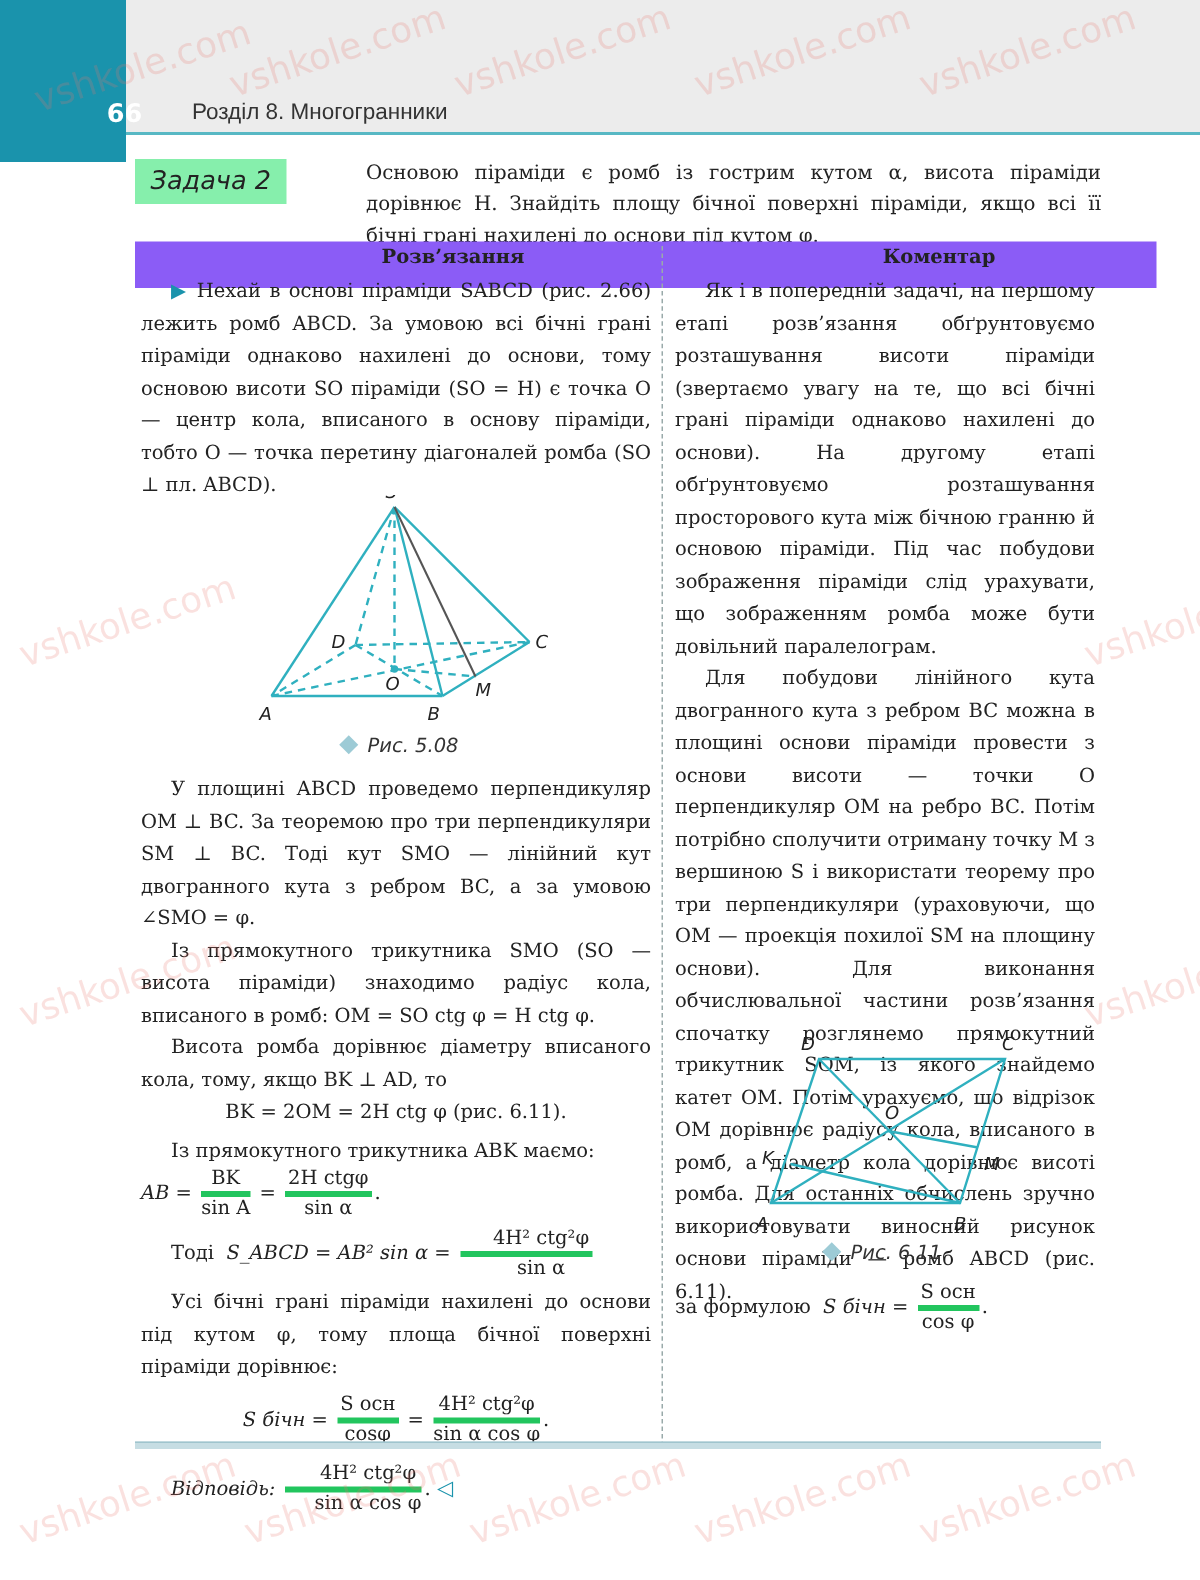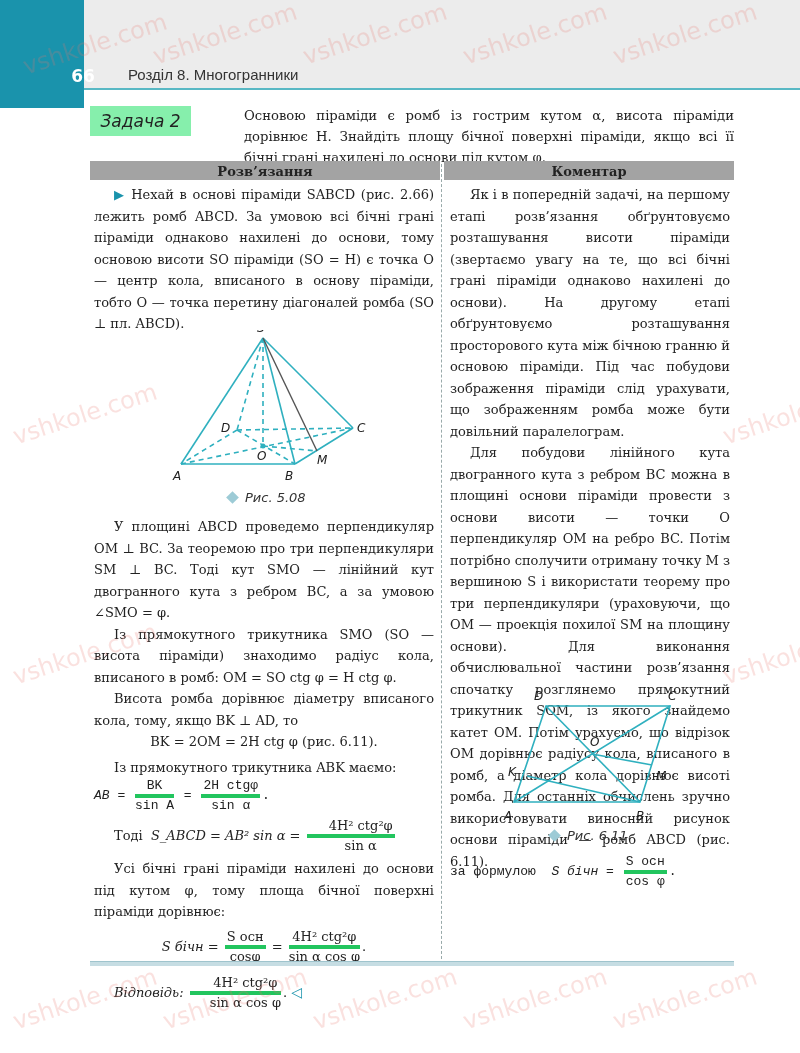--- a/index.html
+++ b/index.html
@@ -10,25 +10,25 @@
   .page-num { position:absolute; left:0; top:66px; width:84px; text-align:center; color:#fff;
               font-family:"DejaVu Sans", sans-serif; font-weight:bold; font-size:17px;padding-left:41px; }
   .chapter { position:absolute; left:128px; top:66px; font-family:"Liberation Sans", sans-serif;
              font-size:15px; color:#333; }
   .head-rule { position:absolute; left:84px; top:88px; width:716px; height:2px; background:#58b8c4; }
   .task-label { position:absolute; left:90px; top:106px; width:101px; height:30px; background:#86efac;
                 font-family:"DejaVu Sans", sans-serif; font-style:italic; font-size:17px; color:#222;
                 display:flex; align-items:center; justify-content:center; }
   .task-text { position:absolute; left:244px; top:105px; width:490px; font-size:13.2px; line-height:21px;
                text-align:justify; }
-  .col-head { position:absolute; top:161px; height:19px; background:#a3a3a3; font-weight:bold;
-              font-size:13px; text-align:center; line-height:21px; }
+  .col-head { position:absolute; top:161px; height:31px; background:#8b5cf6; font-weight:bold;
+              font-size:13px; text-align:center; line-height:21px;padding-left:37px; }
   .col { position:absolute; font-size:13px; line-height:21.5px; text-align:justify; }
   .col p { margin:0; text-indent:20px; }
-  .col p.noind { text-indent:0;font-family:Liberation Mono, monospace; }
+  .col p.noind { text-indent:0; }
   .col .center { text-align:center; text-indent:0; }
   .dash-div { position:absolute; left:441px; top:164px; height:800px; border-left:1px dashed #9aa; }
   .bottom-rule { position:absolute; left:90px; top:961px; width:644px; height:4px; background:#c6dde3;
                  border-top:1px solid #9fc4cd; }
   .fig { position:absolute; }
   .caption { position:absolute; font-family:"DejaVu Sans", sans-serif; font-style:italic; font-size:13px; color:#333; }
   .diamond { display:inline-block; width:9px; height:9px; background:#9dcbd6; transform:rotate(45deg); margin-right:8px; }
   i.v { font-style:italic; }
   .frac { display:inline-block; vertical-align:middle; text-align:center; margin:0 2px; }
   .frac .num { display:block; border-bottom:4px solid #22c55e; padding:0 2px; line-height:16px; }

